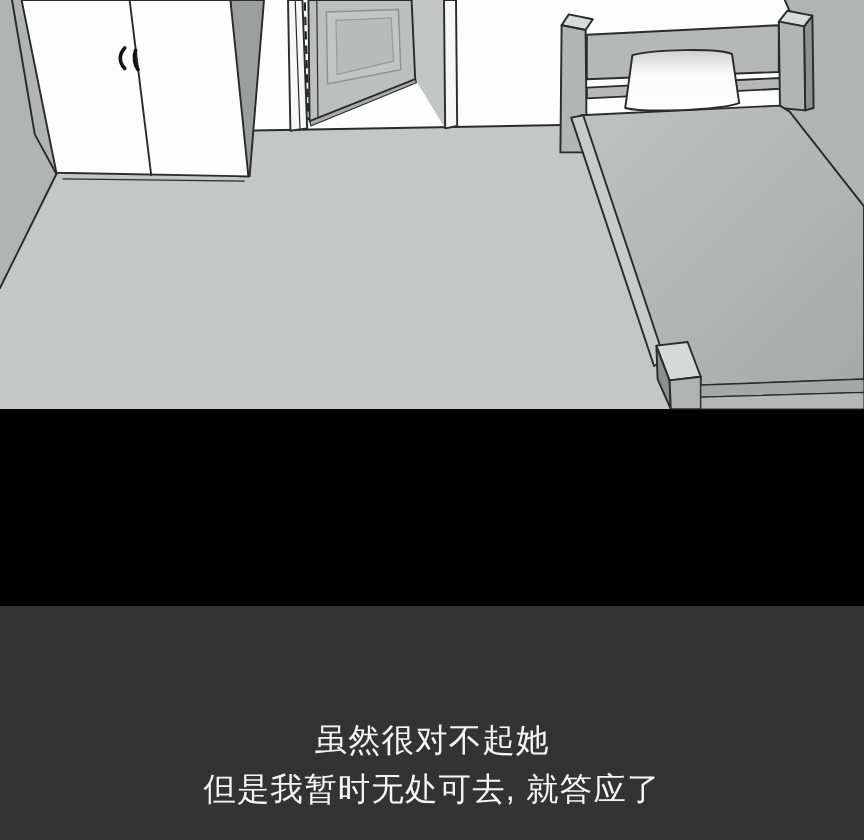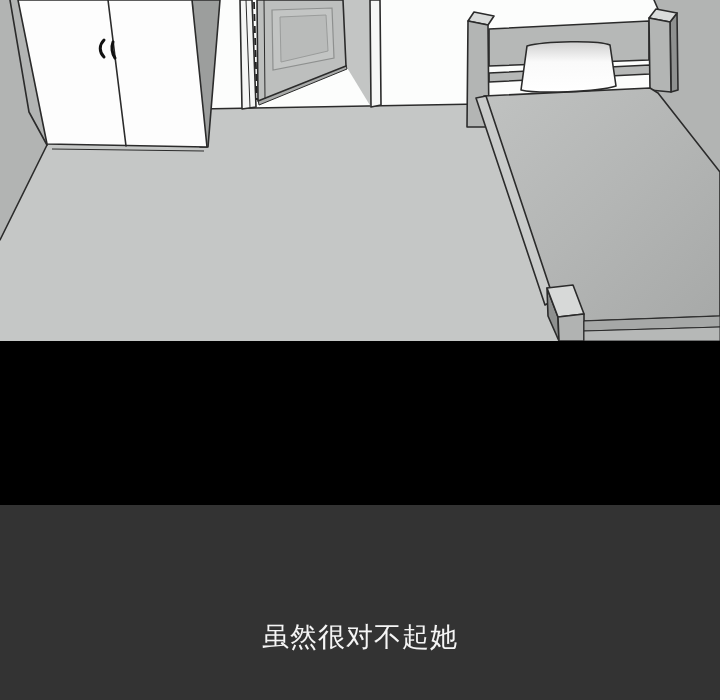--- a/index.html
+++ b/index.html
@@ -2,21 +2,21 @@
 <html><head>
 <meta charset="utf-8">
 <style>
   html,body{margin:0;padding:0;background:#000;}
   .page{width:720px;height:700px;position:relative;overflow:hidden;background:#000;font-family:"Liberation Sans",sans-serif;}
   .scene{width:720px;height:341px;display:block;}
   .scene svg{display:block;}
   .black-band{width:720px;height:164px;background:#000;}
   .caption{width:720px;height:195px;background:#333333;box-sizing:border-box;padding-top:92px;
            text-align:center;color:#f5f5f5;font-size:27px;line-height:41px;letter-spacing:1px;}
-  .cap-line{white-space:nowrap;margin-top:20px;}
+  .cap-line{white-space:nowrap;}
   
   .ln{stroke:#2b2b2b;stroke-width:1.6;stroke-linejoin:round;stroke-linecap:round;}
   .thin{stroke:#2b2b2b;stroke-width:1;stroke-linejoin:round;}
 </style>
 </head>
 <body>
 
 <div class="page">
 
   <div class="scene">
@@ -105,15 +105,16 @@
         <polygon class="thin" points="584,321 720,316 720,327 584,331" fill="#a6a8a7"></polygon>
         <polygon class="thin" points="584,331 720,327 720,341 584,341" fill="#b6b8b7"></polygon>
       </g>
     </svg>
   </div>
 
   <div class="black-band"></div>
 
   <div class="caption">
     <div class="cap-line">虽然很对不起她</div>
+    <div class="cap-line">但是我暂时无处可去, 就答应了</div>
   </div>
 
 </div>
 
 </body></html>

